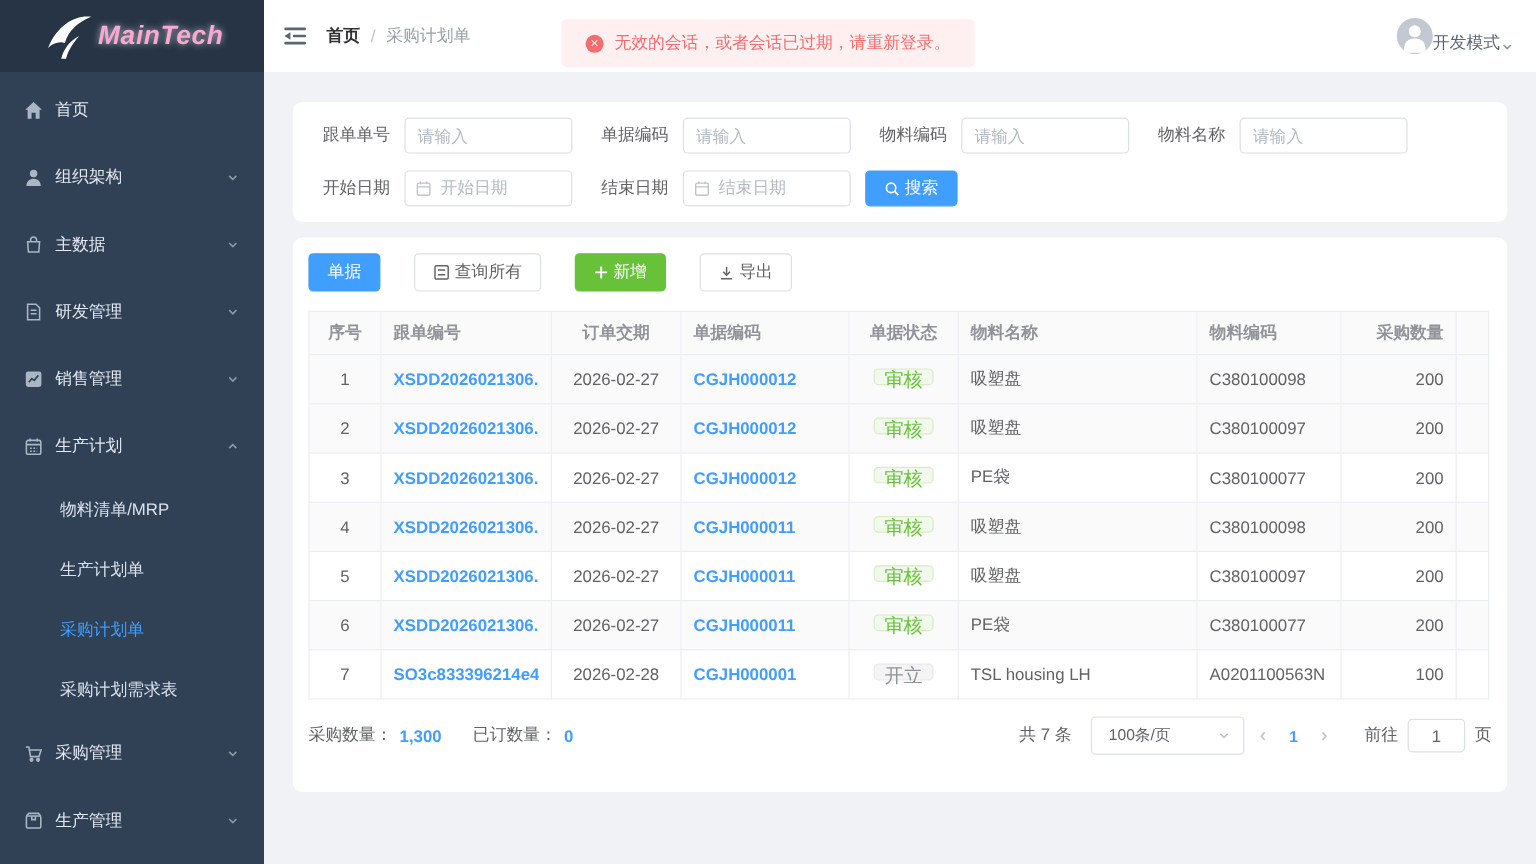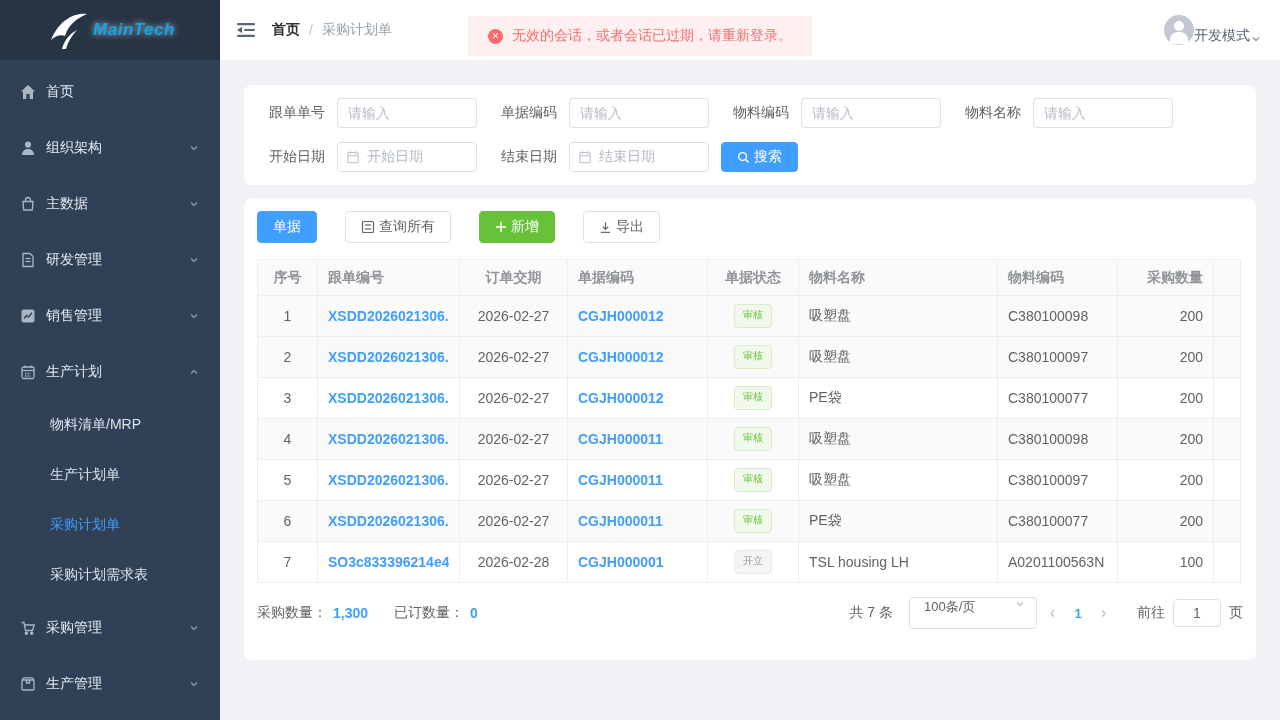--- a/index.html
+++ b/index.html
@@ -3,21 +3,21 @@
 <meta charset="utf-8">
 <style>
   * { margin:0; padding:0; box-sizing:border-box; }
   html,body { width:1280px; height:720px; overflow:hidden;
     font-family:"Liberation Sans","DejaVu Sans",sans-serif; font-size:14px; color:#606266; background:#f0f2f5; }
   .app { display:flex; width:1280px; height:720px; }
 
   
   .sidebar { width:220px; height:720px; background:#304156; flex:0 0 220px; }
   .logo { height:60px; background:#263445; display:flex; align-items:center; justify-content:center; gap:2px; }
-  .logo-text { color:#0ea5e9; font-style:italic; font-weight:bold; font-size:17px; letter-spacing:.5px;
+  .logo-text { color:#f9a8d4; font-style:italic; font-weight:bold; font-size:22px; letter-spacing:.5px;
     text-shadow:0 0 6px rgba(255,255,255,.65); }
   .menu { list-style:none; padding-top:4px; }
   .menu-item { height:56px; display:flex; align-items:center; padding:0 20px; color:#e4eaf2; cursor:pointer; }
   .menu-item .mi-icon { width:16px; height:16px; margin-right:10px; color:#aab6c4; display:inline-flex; }
   .menu-item .mi-label { flex:1; font-size:14px; }
   .menu-item .mi-chevron { color:#8b97a6; display:inline-flex; }
   .submenu { list-style:none; }
   .submenu-item { height:50px; display:flex; align-items:center; padding-left:50px; color:#dbe2ec; font-size:14px; cursor:pointer; }
   .submenu-item.active { color:#409eff; }
 
@@ -77,32 +77,32 @@
   .col-doc   { width:140px; }
   .col-stat  { width:91px; }
   .col-mat   { width:199px; }
   .col-code  { width:120px; }
   .col-qty   { width:96px; }
   .col-x     { }
   .ta-c { text-align:center; }
   .ta-r { text-align:right; }
   .link { color:#409eff; font-weight:bold; cursor:pointer; white-space:nowrap; overflow:hidden; display:block; }
   .cell-code { word-break:break-all; }
-  .tag { display:inline-block; height:24px; line-height:20px; padding:0 8px; font-size:10px; border-radius:4px; border:1px solid transparent; }
+  .tag { display:inline-block; height:14px; line-height:20px; padding:0 8px; font-size:16px; border-radius:4px; border:1px solid transparent; }
   .tag-success { color:#67c23a; background:#f0f9eb; border-color:#d9ecc9; }
   .tag-info { color:#909399; background:#f4f4f5; border-color:#e9e9eb; }
 
   
   .table-footer { margin-top:14px; display:flex; align-items:center; }
   .sum-label { color:#606266; }
   .sum-value { color:#409eff; font-weight:bold; margin-left:6px; }
   .sum-gap { width:26px; }
   .pager { margin-left:auto; display:flex; align-items:center; font-size:13px; color:#606266; }
   .pg-total { margin-right:16px; font-size:14px; }
-  .pg-select { width:128px; height:32px; border:1px solid #dcdfe6; border-radius:4px; display:flex; align-items:flex-start;
+  .pg-select { width:128px; height:32px; border:1px solid #dcdfe6; border-radius:4px; display:flex; align-items:center;
     padding:0 10px 0 14px; cursor:pointer; font-size:13px; }
   .pg-select .sel-text { flex:1; }
   .pg-select .sel-chevron { color:#c0c4cc; display:inline-flex; }
   .pg-arrow { color:#c0c4cc; padding:0 10px; font-weight:bold; cursor:pointer; display:inline-flex; }
   .pg-arrow:first-of-type { margin-left:14px; }
   .pg-page { color:#409eff; font-weight:bold; padding:0 4px; min-width:20px; text-align:center; cursor:pointer; }
   .pg-goto-label { margin:0 8px 0 18px; font-size:14px; }
   .pg-goto-input { width:48px; height:28px; border:1px solid #dcdfe6; border-radius:4px; text-align:center;
     font-family:inherit; font-size:14px; color:#606266; outline:none; }
   .pg-page-label { margin-left:8px; font-size:14px; }

